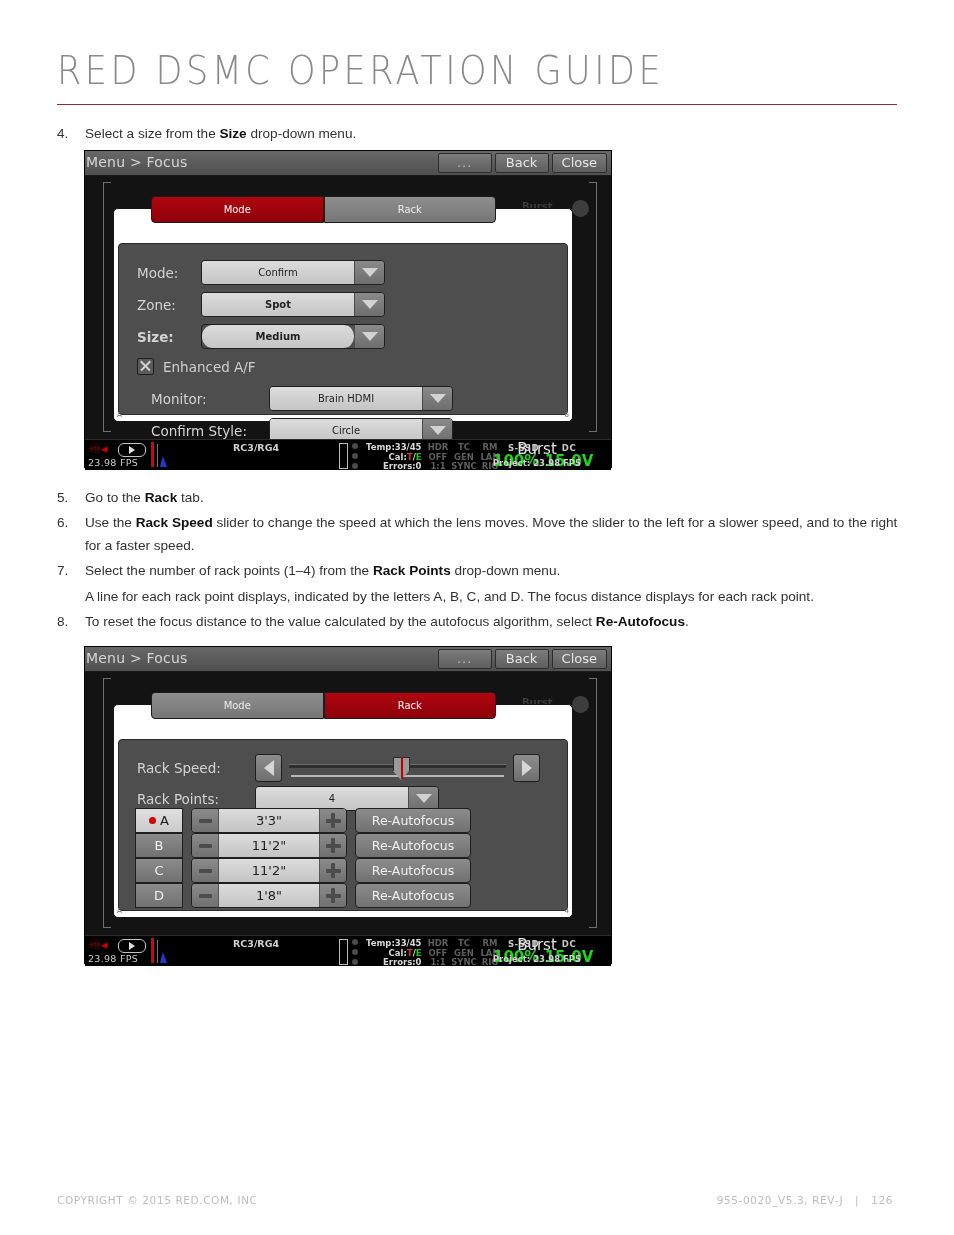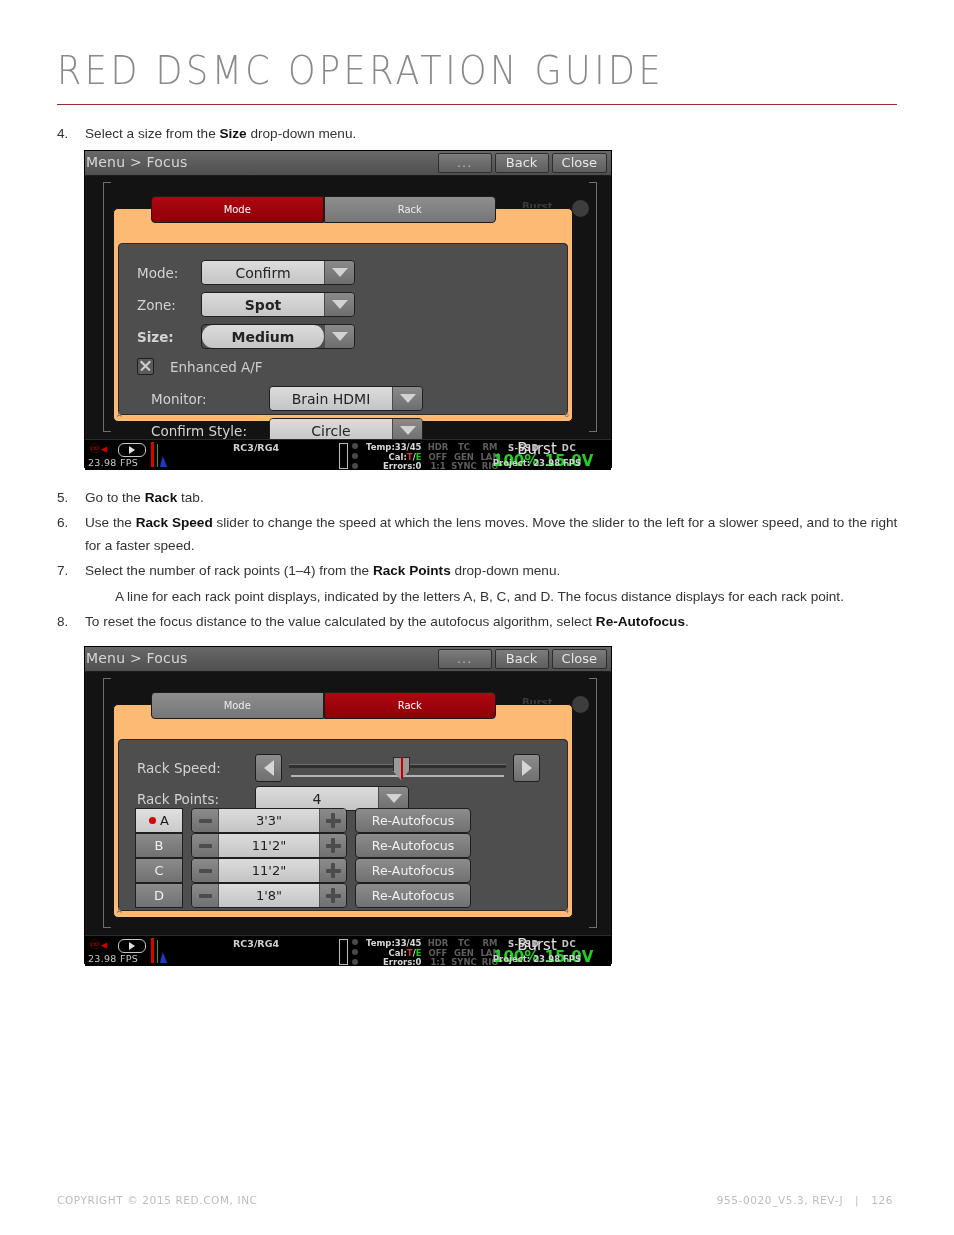--- a/index.html
+++ b/index.html
@@ -61,21 +61,20 @@
     flex: 0 0 28px;
     text-align: left;
   }
   .step-body {
     flex: 1 1 auto;
     text-align: left;
   }
   .step-body b { font-weight: bold; color: #111; }
   .sub-para {
     margin-top: 3px;
-    gap: 30px;
   }
 
   
   .shot {
     position: absolute;
     background: #000000;
     width: 528px;
     border: 1px solid #000;
     box-sizing: border-box;
   }
@@ -174,21 +173,21 @@
     background: #3d3d3d;
   }
 
   
   .dialog {
     position: absolute;
     left: 28px;
     top: 32px;
     width: 460px;
     height: 214px;
-    background: #fdba74;
+    background: #ffffff;
     border: 1px solid #141414;
     border-radius: 5px;
     box-sizing: border-box;
   }
   .dialog-tiny-l, .dialog-tiny-r {
     position: absolute;
     bottom: 2px;
     font-size: 7px;
     color: #6b6b6b;
     font-family: "DejaVu Sans", sans-serif;
@@ -260,44 +259,44 @@
     display: flex;
     height: 25px;
     border: 1px solid #1f1f1f;
     border-radius: 4px;
     overflow: hidden;
     box-sizing: border-box;
   }
   .dd-value {
     background: linear-gradient(#dcdcdc, #c5c5c5);
     color: #232323;
-    font-size: 14px;
+    font-size: 10px;
     font-family: "DejaVu Sans", sans-serif;
     display: flex;
     align-items: center;
     justify-content: center;
-    padding: 0 6px;
+    padding: 0 21px;
     border-right: 1px solid #4a4a4a;
   }
   .dd-arrow {
     width: 29px;
     background: linear-gradient(#8a8a8a, #6e6e6e);
     display: flex;
     align-items: center;
     justify-content: center;
   }
   .dd-arrow .caret {
     width: 0; height: 0;
     border-left: 8px solid transparent;
     border-right: 8px solid transparent;
     border-top: 9px solid #d2d2d2;
   }
 
   
-  .chk-row { display: flex; align-items: center; gap: 16px; justify-content: space-between; }
+  .chk-row { display: flex; align-items: center; gap: 9px; justify-content: space-between; }
   .chk-box {
     width: 15px; height: 15px;
     background: #5a5a5a;
     border: 1px solid #1e1e1e;
     border-radius: 2px;
     position: relative;
   }
   .chk-box::before, .chk-box::after {
     content: "";
     position: absolute;

